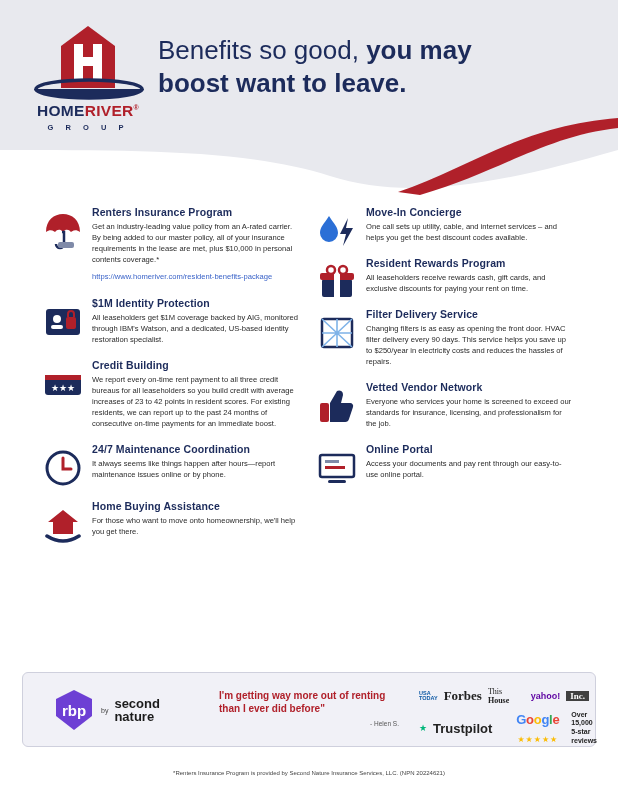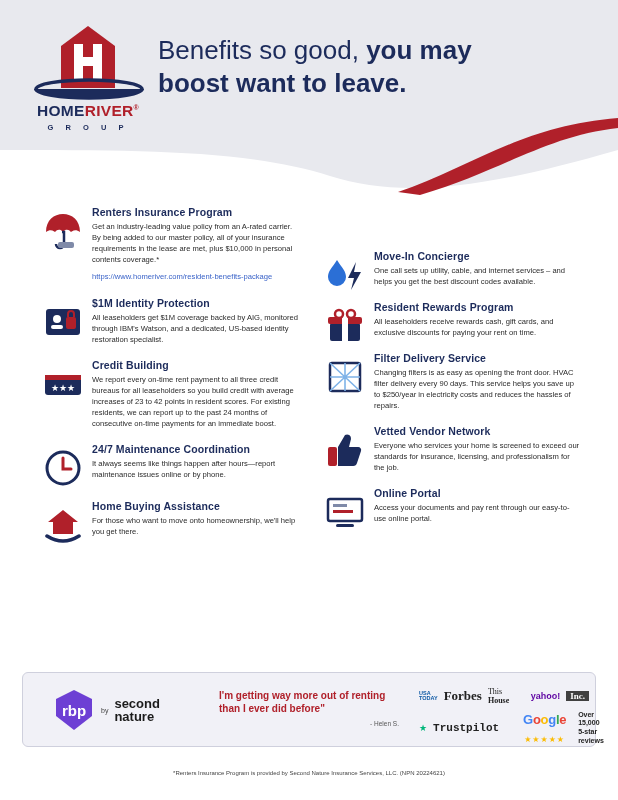--- a/index.html
+++ b/index.html
@@ -53,21 +53,21 @@
     font-family: "Liberation Serif", serif;
   }
 
   
   .benefits {
     position: absolute; left: 0; top: 206px; width: 618px; height: 460px;
     z-index: 2;
   }
   .col { position: absolute; top: 0; width: 262px; }
   .col-left { left: 36px; }
-  .col-right { left: 318px; margin-top: 44px; }
+  .col-right { left: 310px; }
 
   .item { position: relative; padding-left: 56px; margin-bottom: 14px; }
   .item .ico {
     position: absolute; left: 4px; top: 2px; width: 46px; height: 46px;
   }
   .item h3 {
     font-size: 10.5px; color: #1c2b5b; font-weight: bold; margin-bottom: 3px;
     letter-spacing: .1px;
   }
   .item p {
@@ -86,21 +86,21 @@
     color: #b0202a; font-size: 10px; font-weight: bold; line-height: 1.3;
   }
   .quote .attr { display: block; margin-top: 5px; text-align: right; color: #555; font-size: 6.5px; font-weight: normal; }
   .press { position: absolute; left: 396px; top: 14px; width: 170px; }
   .press-row { display: flex; align-items: center; gap: 6px; margin-bottom: 5px; }
   .usa { display:flex; flex-direction:column; line-height:1; font-size:5.5px; color:#0a57a4; font-weight:bold; }
   .forbes { font-family: "Liberation Serif", serif; font-size: 13px; font-weight: bold; color: #222; }
   .house { font-family: "Liberation Serif", serif; font-size: 8px; color:#222; }
   .yahoo { color: #5f05a3; font-size: 9px; font-weight: bold; }
   .inc { background: #404040; color:#fff; font-size: 9px; font-weight: bold; padding: 0 4px; font-family:"Liberation Serif",serif;}
-  .trustpilot { font-size: 11px; color: #222; font-weight: bold; font-family: Liberation Mono, monospace; }
+  .trustpilot { font-size: 13px; color: #222; font-weight: bold; }
   .star { color: #00b67a; font-size: 9px; }
   .google { font-size: 13px; font-weight: bold; letter-spacing: -0.3px; }
   .g1{color:#4285F4}.g2{color:#EA4335}.g3{color:#FBBC05}.g4{color:#4285F4}.g5{color:#34A853}.g6{color:#EA4335}
   .gstars { color: #fbbc05; font-size: 8px; letter-spacing: 1px; }
   .reviews { font-size: 7px; color: #222; font-weight: bold; line-height: 1.25; }
 
   .disclaimer {
     position: absolute; left: 0; top: 770px; width: 618px; text-align: center;
     font-size: 6px; color: #444;
   }

